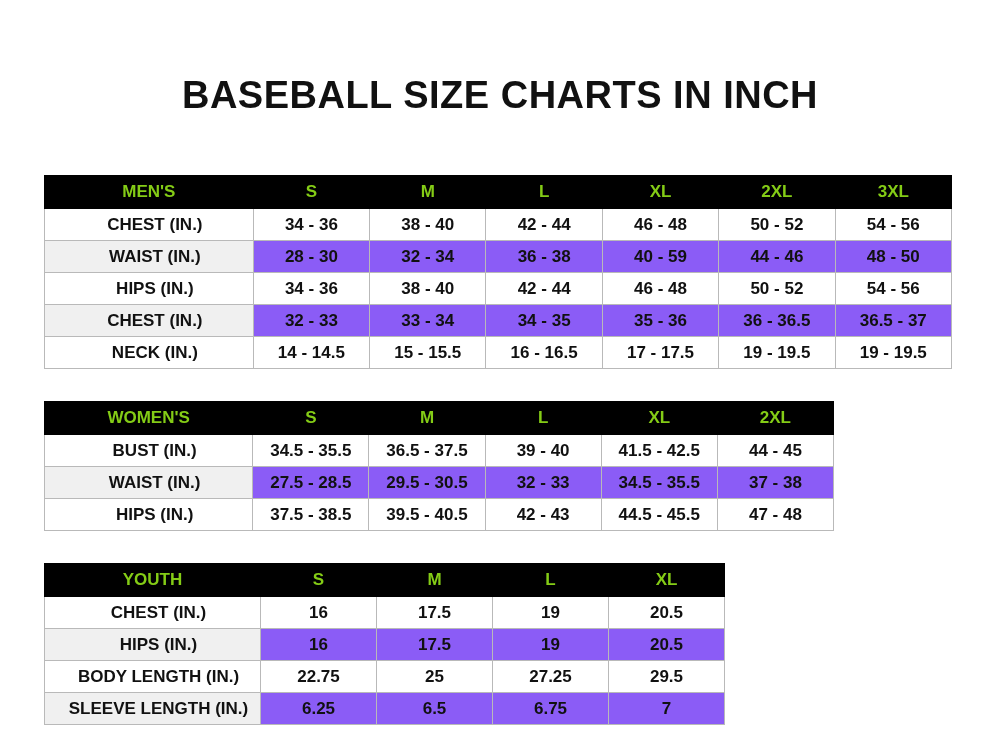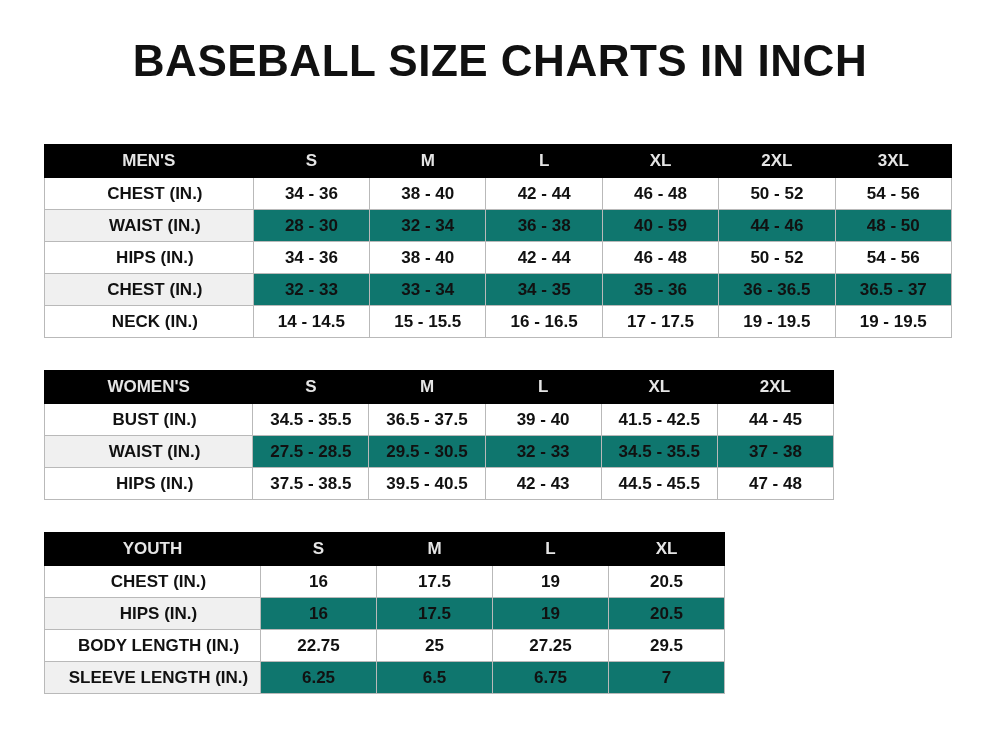--- a/index.html
+++ b/index.html
@@ -15,43 +15,43 @@
     overflow: hidden;
   }
   .page {
     position: relative;
     width: 1000px;
     height: 752px;
     box-sizing: border-box;
   }
   .title {
     text-align: center;
-    font-size: 44px;
+    font-size: 38px;
     font-weight: bold;
     letter-spacing: 0.5px;
     color: #111111;
     margin: 0;
-    padding-top: 36px;
+    padding-top: 74px;
   }
   .tables {
     margin-top: 58px;
     padding-left: 44px;
   }
   table {
     border-collapse: collapse;
     table-layout: fixed;
     margin-bottom: 32px;
   }
   table.men { width: 908px; }
   table.women { width: 790px; }
   table.youth { width: 680px; border-radius: 18px; }
 
   thead th {
     background: #000000;
-    color: #e5e5e5;
+    color: #84cc16;
     font-weight: bold;
     font-size: 17px;
     height: 32px;
     padding: 0;
     border: 1px solid #000000;
     text-align: center;
   }
   thead th.rowlabel {
     text-align: center;
   }
@@ -59,21 +59,21 @@
     height: 31px;
     padding: 0;
     border: 1px solid #b9b9b9;
     font-size: 17px;
     font-weight: bold;
     text-align: center;
     color: #111111;
     background: #ffffff;
   }
   tbody tr.alt td {
-    background: #0f766e;
+    background: #8b5cf6;
   }
   tbody td.rowlabel {
     font-weight: bold;
     background: #ffffff;
     padding-left: 12px;
   }
   tbody tr.alt td.rowlabel {
     background: #f0f0f0;
   }
   

